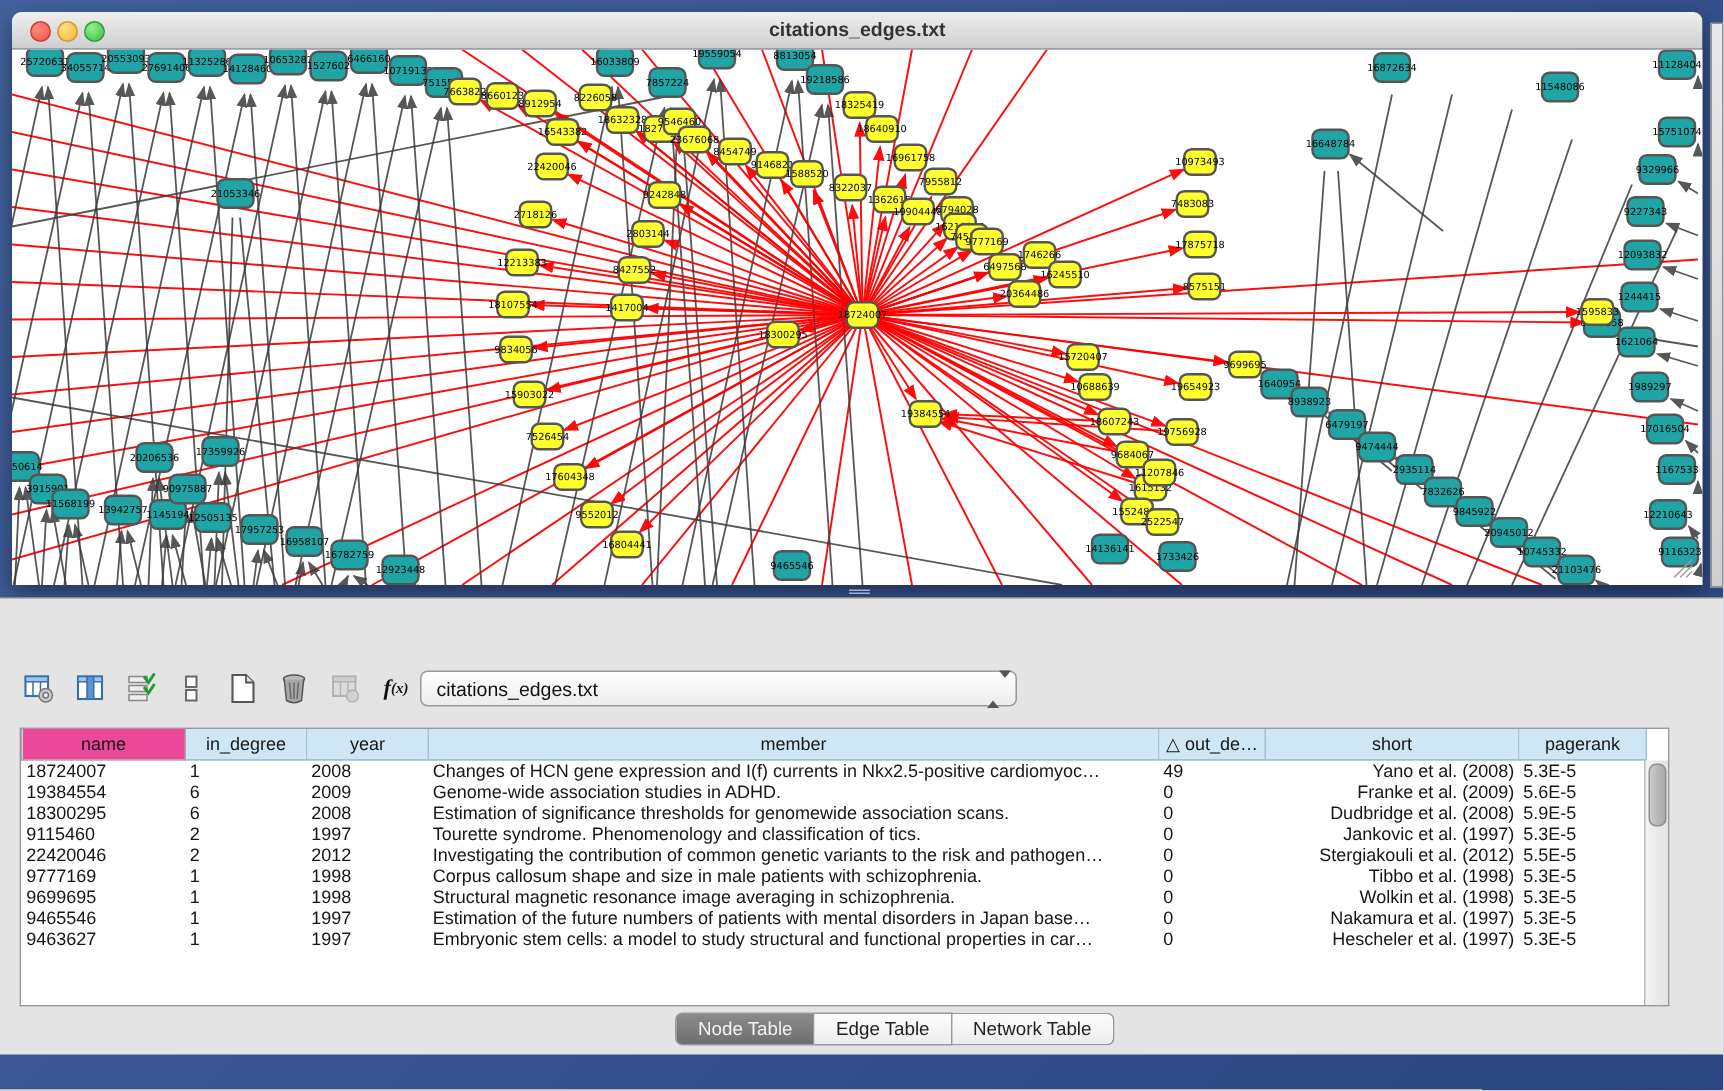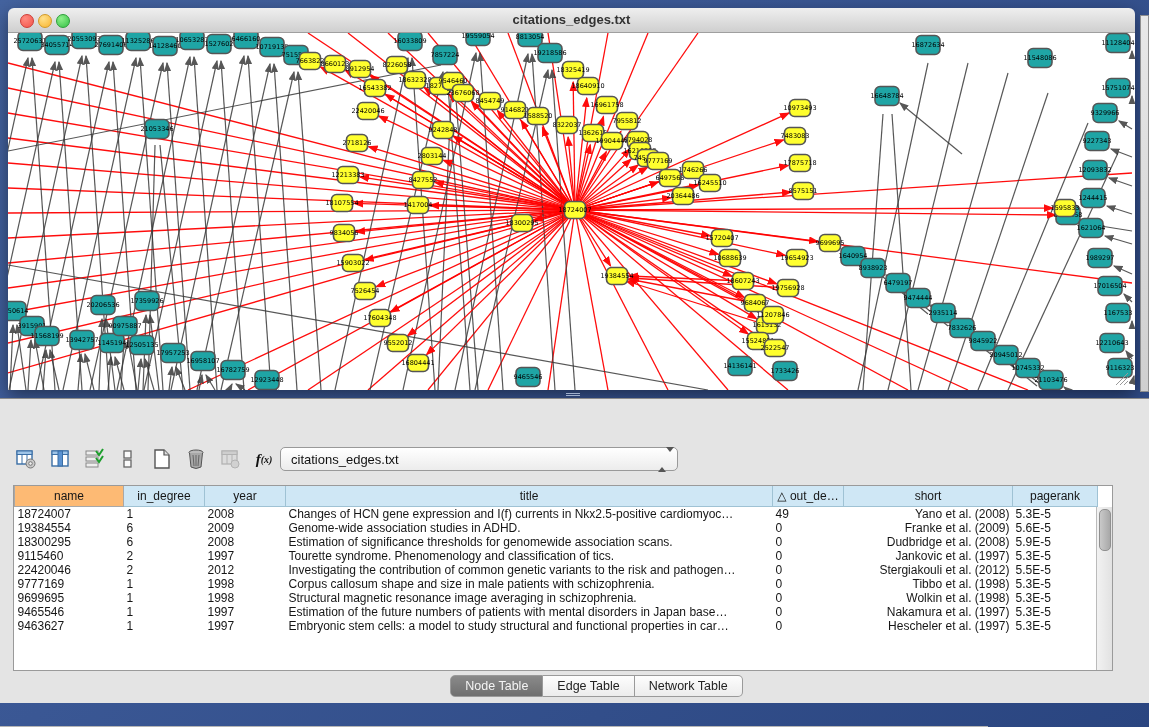--- a/index.html
+++ b/index.html
@@ -45,21 +45,21 @@
     font-size:13px;color:#111;display:flex;align-items:center;padding:0 10px;box-sizing:border-box;cursor:pointer;}
   #dd-arrows{position:absolute;right:10px;top:4px;width:9px;}
   #dd-arrows .up{width:0;height:0;border-left:4px solid transparent;border-right:4px solid transparent;border-bottom:5px solid #555;margin-bottom:2px;}
   #dd-arrows .dn{width:0;height:0;border-left:4px solid transparent;border-right:4px solid transparent;border-top:5px solid #555;}
   
   #tbl-wrap{position:absolute;left:13px;top:86px;width:1098px;height:184px;
     background:#fff;border:1px solid #9a9a9a;overflow:hidden;}
   #tbl{border-collapse:collapse;table-layout:fixed;font-size:12px;color:#161616;width:1081px;}
   #tbl th{height:20px;background:#cfe7f5;border:1px solid #9fc2d4;border-top:none;
     font-weight:normal;font-size:12px;text-align:center;padding:0;overflow:hidden;white-space:nowrap;}
-  #tbl th.selcol{background:#fdba74;border-color:#a8a8a8;text-align:center;}
+  #tbl th.selcol{background:#ec4899;border-color:#a8a8a8;text-align:center;}
   #tbl td{height:14px;padding:0 3px;overflow:hidden;white-space:nowrap;text-overflow:clip;}
   #tbl td.c-short{text-align:right;}
   #tbl-scroll{position:absolute;right:0;top:21px;width:15px;height:163px;background:linear-gradient(90deg,#f2f2f2,#e2e2e2);border-left:1px solid #bbb;}
   #tbl-thumb{position:absolute;left:2px;top:2px;width:10px;height:40px;border-radius:5px;
     background:linear-gradient(90deg,#c9c9c9,#a8a8a8);border:1px solid #909090;cursor:pointer;}
   
   #tp-tabs{position:absolute;left:0;right:0;top:276px;display:flex;justify-content:center;padding-left:44px;}
   .seg{height:20px;line-height:20px;padding:0 14px;font-size:12.5px;background:linear-gradient(#fdfdfd,#ececec);
     border:1px solid #9a9a9a;border-left:none;color:#222;cursor:pointer;}
   .seg:first-child{border-left:1px solid #9a9a9a;border-radius:5px 0 0 5px;}
@@ -850,21 +850,21 @@
       <span id="dd-arrows"><span class="up"></span><span class="dn"></span></span>
     </div>
 
     <div id="tbl-wrap">
       <table id="tbl">
         <thead id="tbl-head">
             <tr>
               <th class="selcol" style="width: 108px;">name</th>
               <th style="width: 80px; margin-top: 32px;">in_degree</th>
               <th style="width: 80px;">year</th>
-              <th style="width: 486px;">title</th>
+              <th style="width: 486px;">member</th>
               <th style="width: 70px;">△ out_de…</th>
               <th style="width: 168px;">short</th>
               <th style="width: 84px;">pagerank</th>
             </tr>
           </thead>
         <tbody id="tbl-body">
             <tr>
               <td class="c-name">18724007</td>
               <td class="c-in">1</td>
               <td class="c-year">2008</td>

